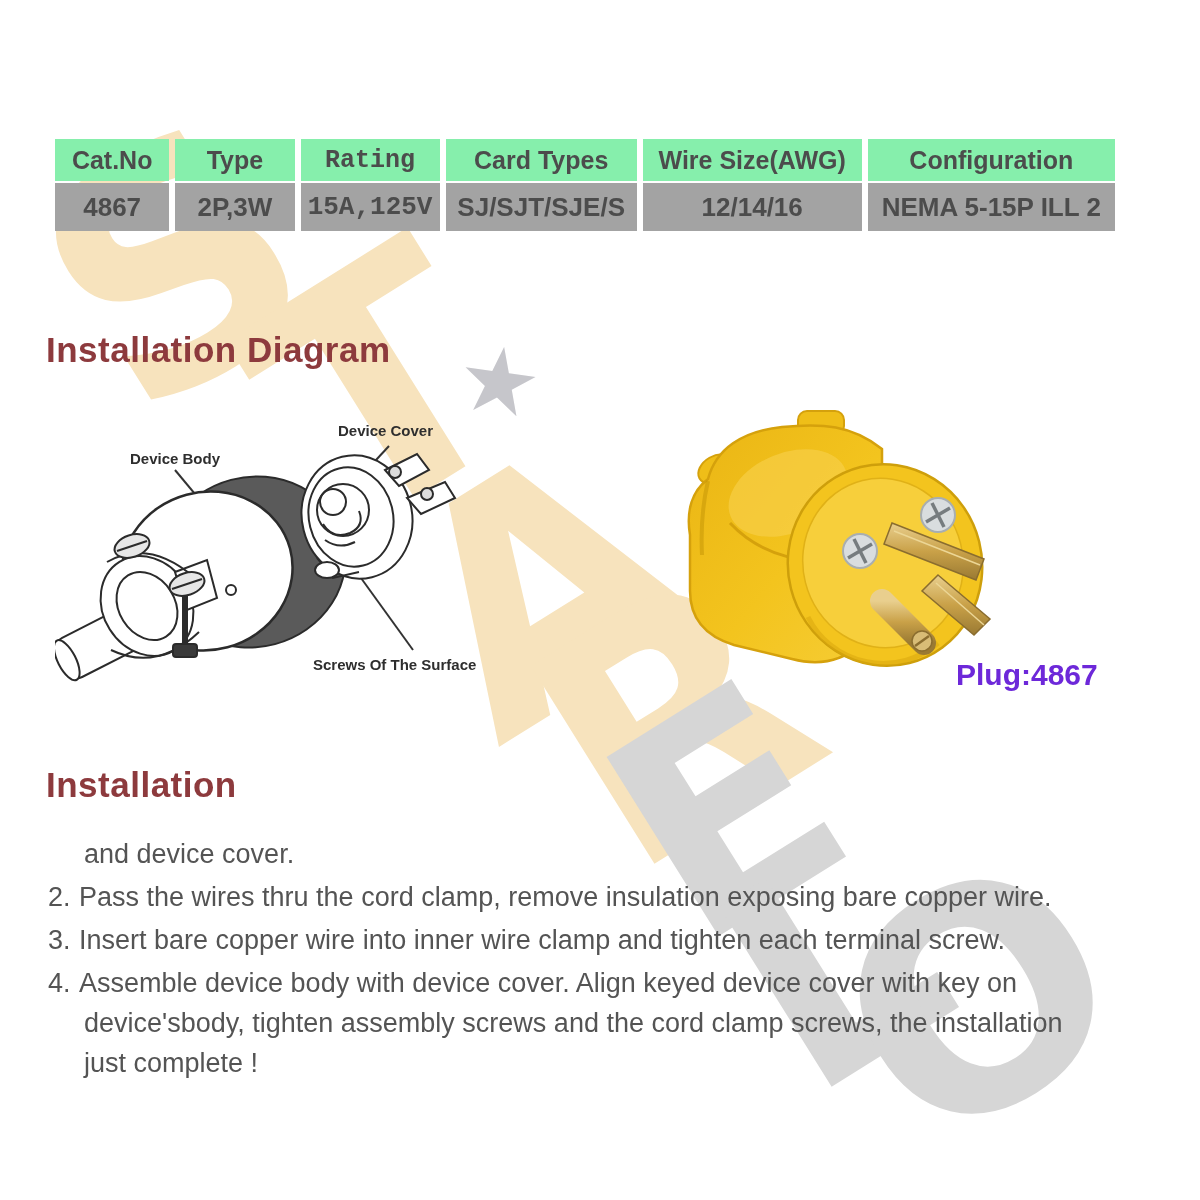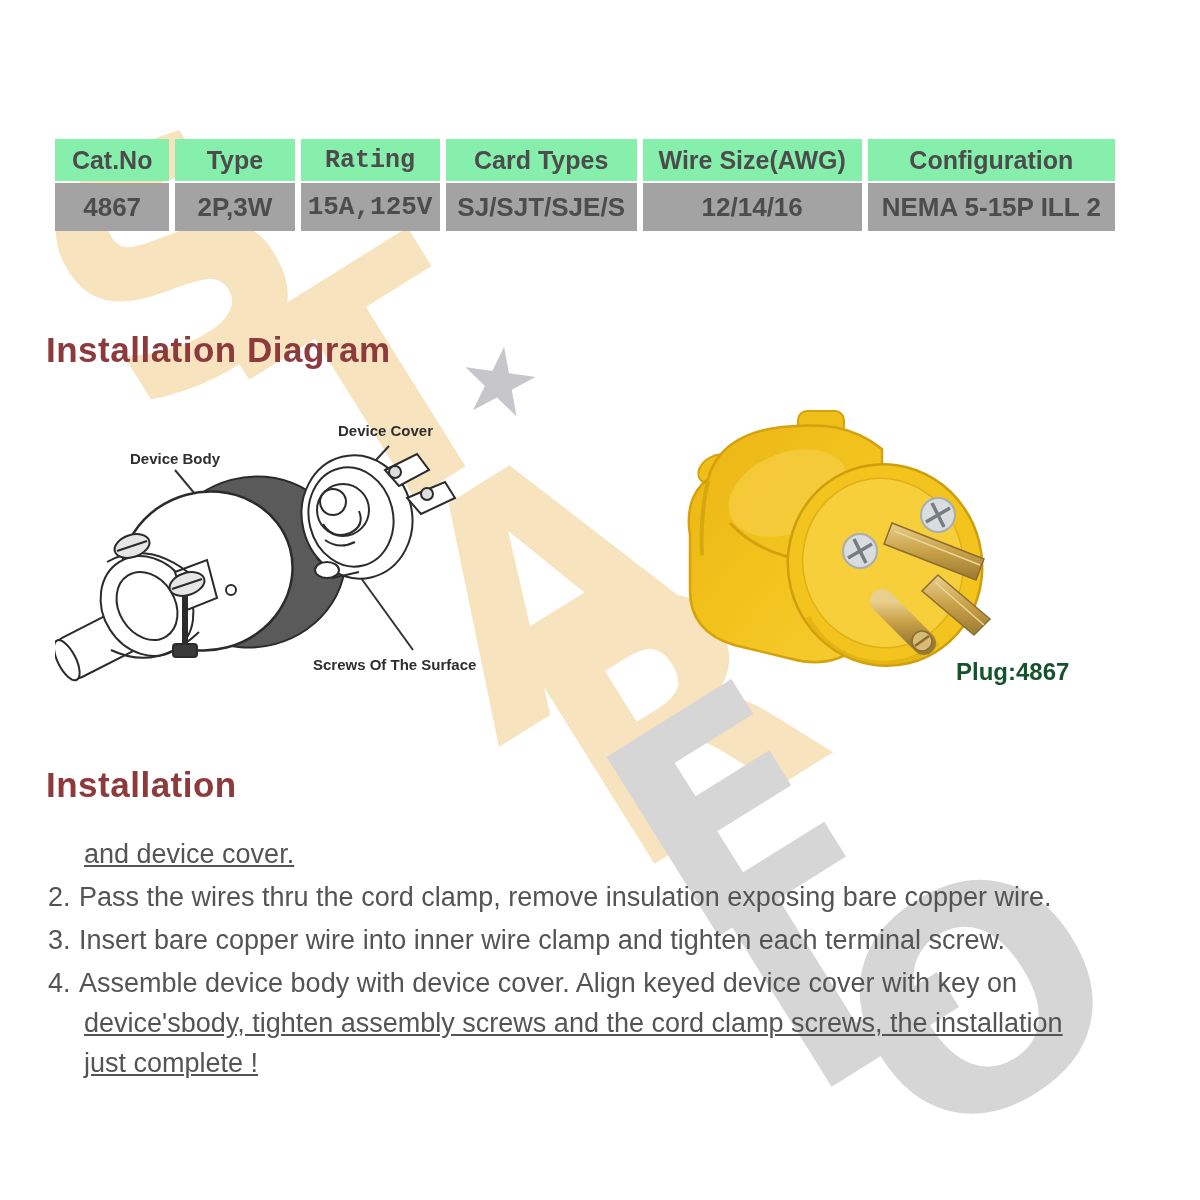--- a/index.html
+++ b/index.html
@@ -52,31 +52,31 @@
   .t-install{left:46px;top:765px;}
   
   .diagram-svg{position:absolute;left:55px;top:412px;z-index:1;}
   .plug-svg{position:absolute;left:670px;top:405px;z-index:1;}
   .diagram-svg text{
     font-family:"Liberation Sans", sans-serif;
     font-size:15px;font-weight:700;fill:#2e2e2e;
   }
   .plug-label{
     position:absolute;left:956px;top:658px;z-index:2;
-    font-size:24px;font-weight:700;color:#14532d;
+    font-size:30px;font-weight:700;color:#6d28d9;
   }
   
   .instructions{
     position:absolute;left:48px;top:834px;width:1118px;z-index:2;
     font-size:27px;line-height:40px;color:#545454;
   }
   .ins-item{margin-bottom:3px;}
   .ins-line{white-space:nowrap;}
   .ins-num{display:inline-block;min-width:31px;}
-  .ins-cont{padding-left:36px;text-decoration:underline;}
+  .ins-cont{padding-left:36px;}
 </style>
 </head>
 <body>
 
 <div class="stage">
 
   <span class="wm wm-cream wm-s">S</span>
   <span class="wm wm-cream wm-t">T</span>
   <span class="wm wm-cream wm-a">A</span>
   <span class="wm wm-cream wm-r">R</span>

